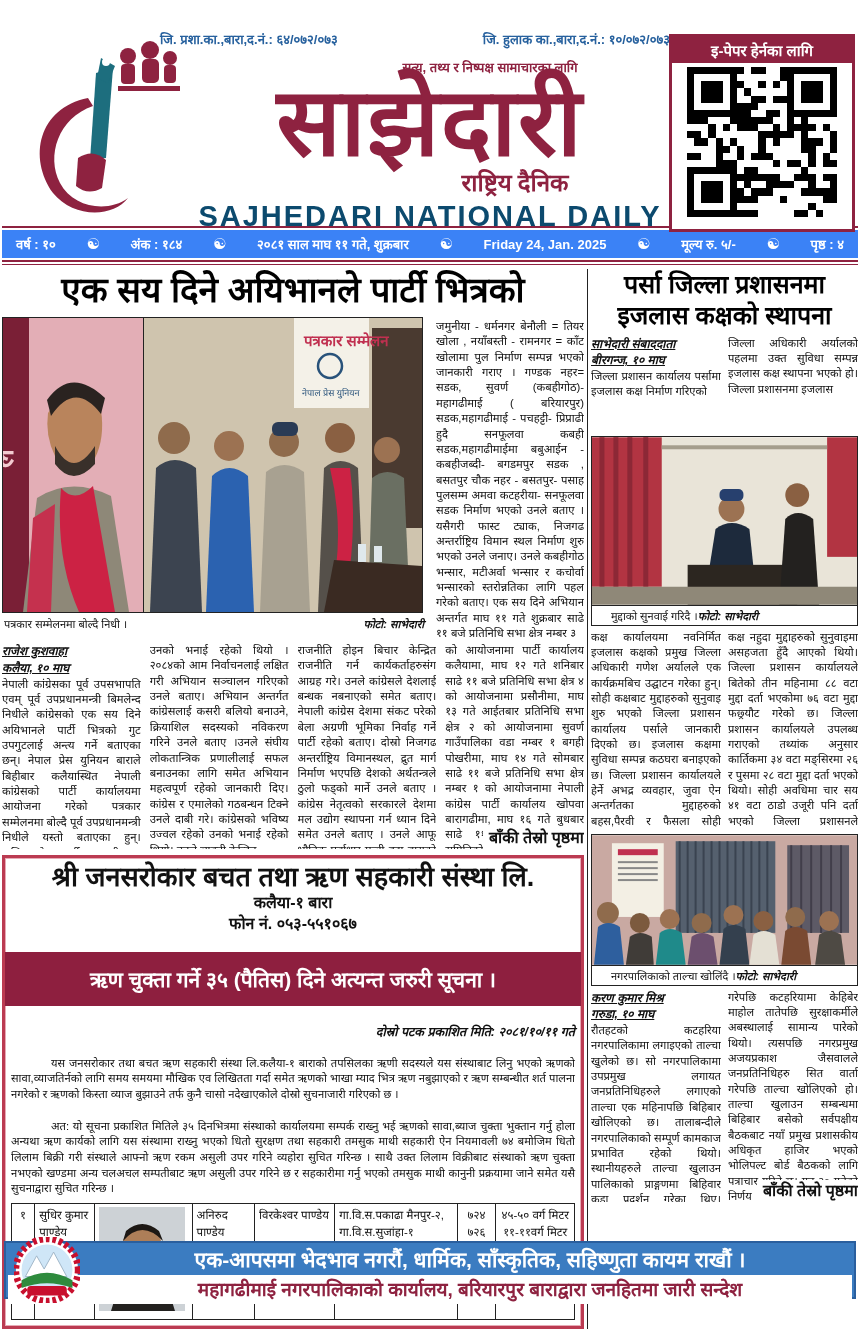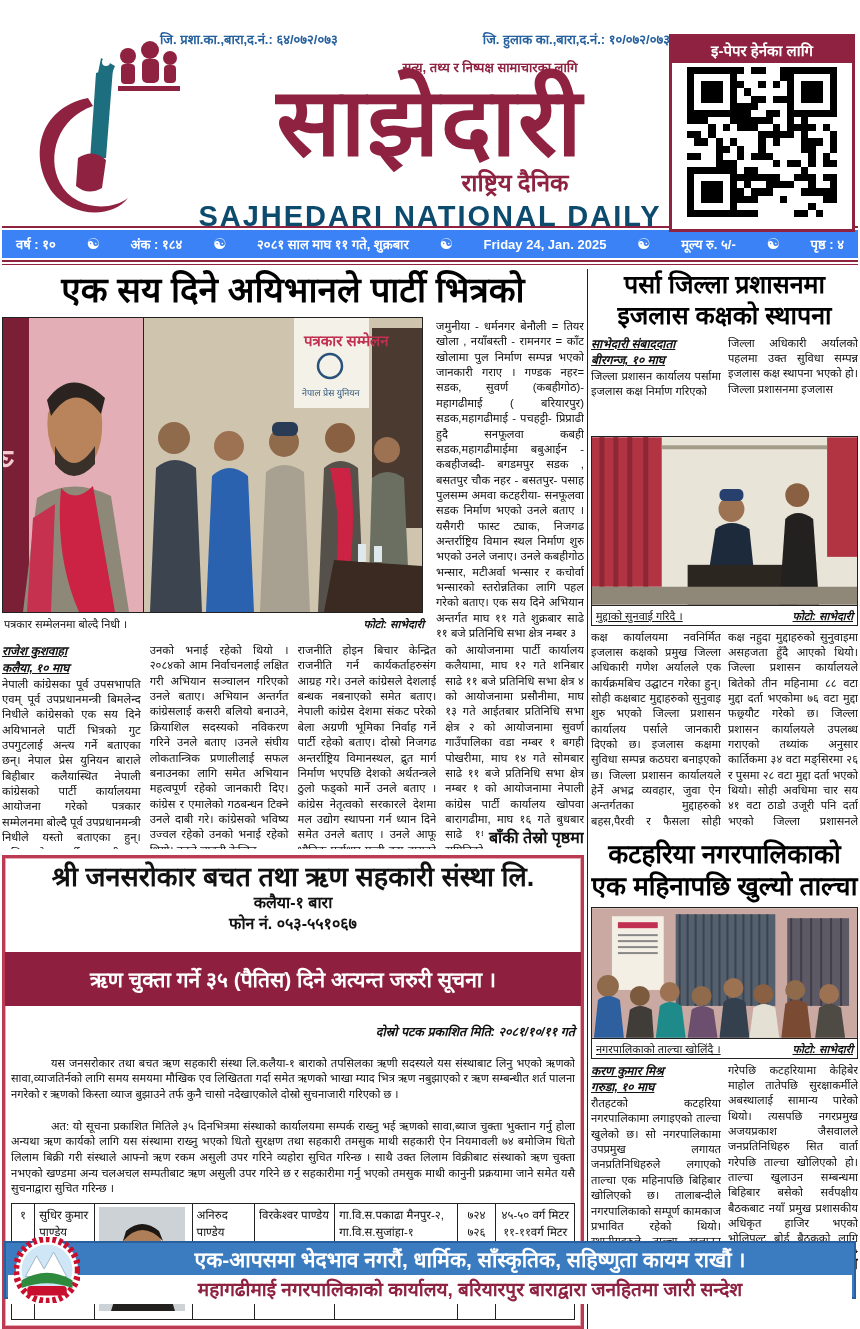--- a/index.html
+++ b/index.html
@@ -57,22 +57,22 @@
   .adtable td{border:1.5px solid #222;font-size:11.5px;vertical-align:top;padding:3px 4px;line-height:1.5;}
   .adtable .ctr{text-align:center;}
   .photo-cell{width:92px;padding:2px;}
   
   .headline2{font-size:25px;line-height:1.25;font-weight:bold;text-align:center;color:#000;}
   .headline3{font-size:26px;line-height:1.25;font-weight:bold;text-align:center;color:#000;margin-top:8px;}
   .twocol{display:flex;gap:7px;font-size:11.2px;line-height:1.37;text-align:justify;margin-top:4px;}
   .twocol>div{flex:1;min-width:0;overflow:hidden;position:relative;}
   .rphoto{border:1px solid #222;margin-top:4px;}
   .rphoto svg{display:block;width:100%;}
-  .rcap{border:1px solid #222;border-top:none;display:flex;justify-content:space-between;
-        font-size:11px;padding:2px 4px;text-decoration:underline;}
+  .rcap{border:1px solid #222;border-top:none;display:flex;justify-content:flex-start;
+        font-size:11px;padding:2px 19px;}
   .h200{height:200px;}
   
   .footer{position:absolute;left:4px;right:4px;top:1241px;height:54px;background:#3b7cc1;
           border:2px solid #2a5f9e;}
   .foot1{color:#fff;font-size:21px;font-weight:bold;text-align:center;padding:2px 0 2px 80px;}
   .foot2{background:#fff;color:#8e2240;font-size:19px;font-weight:bold;text-align:center;
          margin:0 2px;padding:1px 0 2px 80px;}
   .emblem{position:absolute;left:8px;top:-6px;width:66px;height:66px;}
 </style>
 </head>
@@ -515,24 +515,20 @@
       </div>
       <div class="rcap">
         <span>मुद्दाको सुनवाई गरिदै ।</span>
         <span class="credit">फोटो: साभेदारी</span>
       </div>
       <div class="twocol h200">
         <div>कक्ष कार्यालयमा नवनिर्मित इजलास कक्षको प्रमुख जिल्ला अधिकारी गणेश अर्यालले एक कार्यक्रमबिच उद्घाटन गरेका हुन्। सोही कक्षबाट मुद्दाहरुको सुनुवाइ शुरु भएको जिल्ला प्रशासन कार्यालय पर्साले जानकारी दिएको छ। इजलास कक्षमा सुविधा सम्पन्न कठघरा बनाइएको छ। जिल्ला प्रशासन कार्यालयले हेर्ने अभद्र व्यवहार, जुवा ऐन अन्तर्गतका मुद्दाहरुको बहस,पैरवी र फैसला सोही कक्षबाट हुनेछ। प्रमुख</div>
         <div>कक्ष नहुदा मुद्दाहरुको सुनुवाइमा असहजता हुँदै आएको थियो। जिल्ला प्रशासन कार्यालयले बितेको तीन महिनामा ८८ वटा मुद्दा दर्ता भएकोमा ७६ वटा मुद्दा फछ्र्यौट गरेको छ। जिल्ला प्रशासन कार्यालयले उपलब्ध गराएको तथ्यांक अनुसार कार्तिकमा ३४ वटा मङ्सिरमा २६ र पुसमा २८ वटा मुद्दा दर्ता भएको थियो। सोही अवधिमा चार सय ४१ वटा ठाडो उजूरी पनि दर्ता भएको जिल्ला प्रशासनले जानकारी दिएको छ।</div>
       </div>
 
-      <div class="headline3">
-        <div>कटहरिया नगरपालिकाको</div>
-        <div>एक महिनापछि खुल्यो ताल्चा</div>
-      </div>
       <div class="rphoto">
         <svg viewBox="0 0 266 130" height="130">
           <rect width="266" height="130" fill="#c9a9a2"></rect>
           <rect x="84" y="6" width="100" height="92" fill="#55606e"></rect>
           <path d="M88 6 V98 M96 6 V98 M104 6 V98 M112 6 V98 M120 6 V98 M128 6 V98 M136 6 V98 M144 6 V98 M152 6 V98 M160 6 V98 M168 6 V98 M176 6 V98" stroke="#3a4350" stroke-width="2"></path>
           <rect x="196" y="10" width="62" height="88" fill="#5d5a66"></rect>
           <path d="M200 10 V98 M210 10 V98 M220 10 V98 M230 10 V98 M240 10 V98 M250 10 V98" stroke="#413e4a" stroke-width="2"></path>
           <rect x="20" y="8" width="52" height="74" fill="#f3efe4"></rect>
           <rect x="26" y="14" width="40" height="6" fill="#c03050"></rect>
           <rect x="26" y="26" width="40" height="2" fill="#888"></rect>

